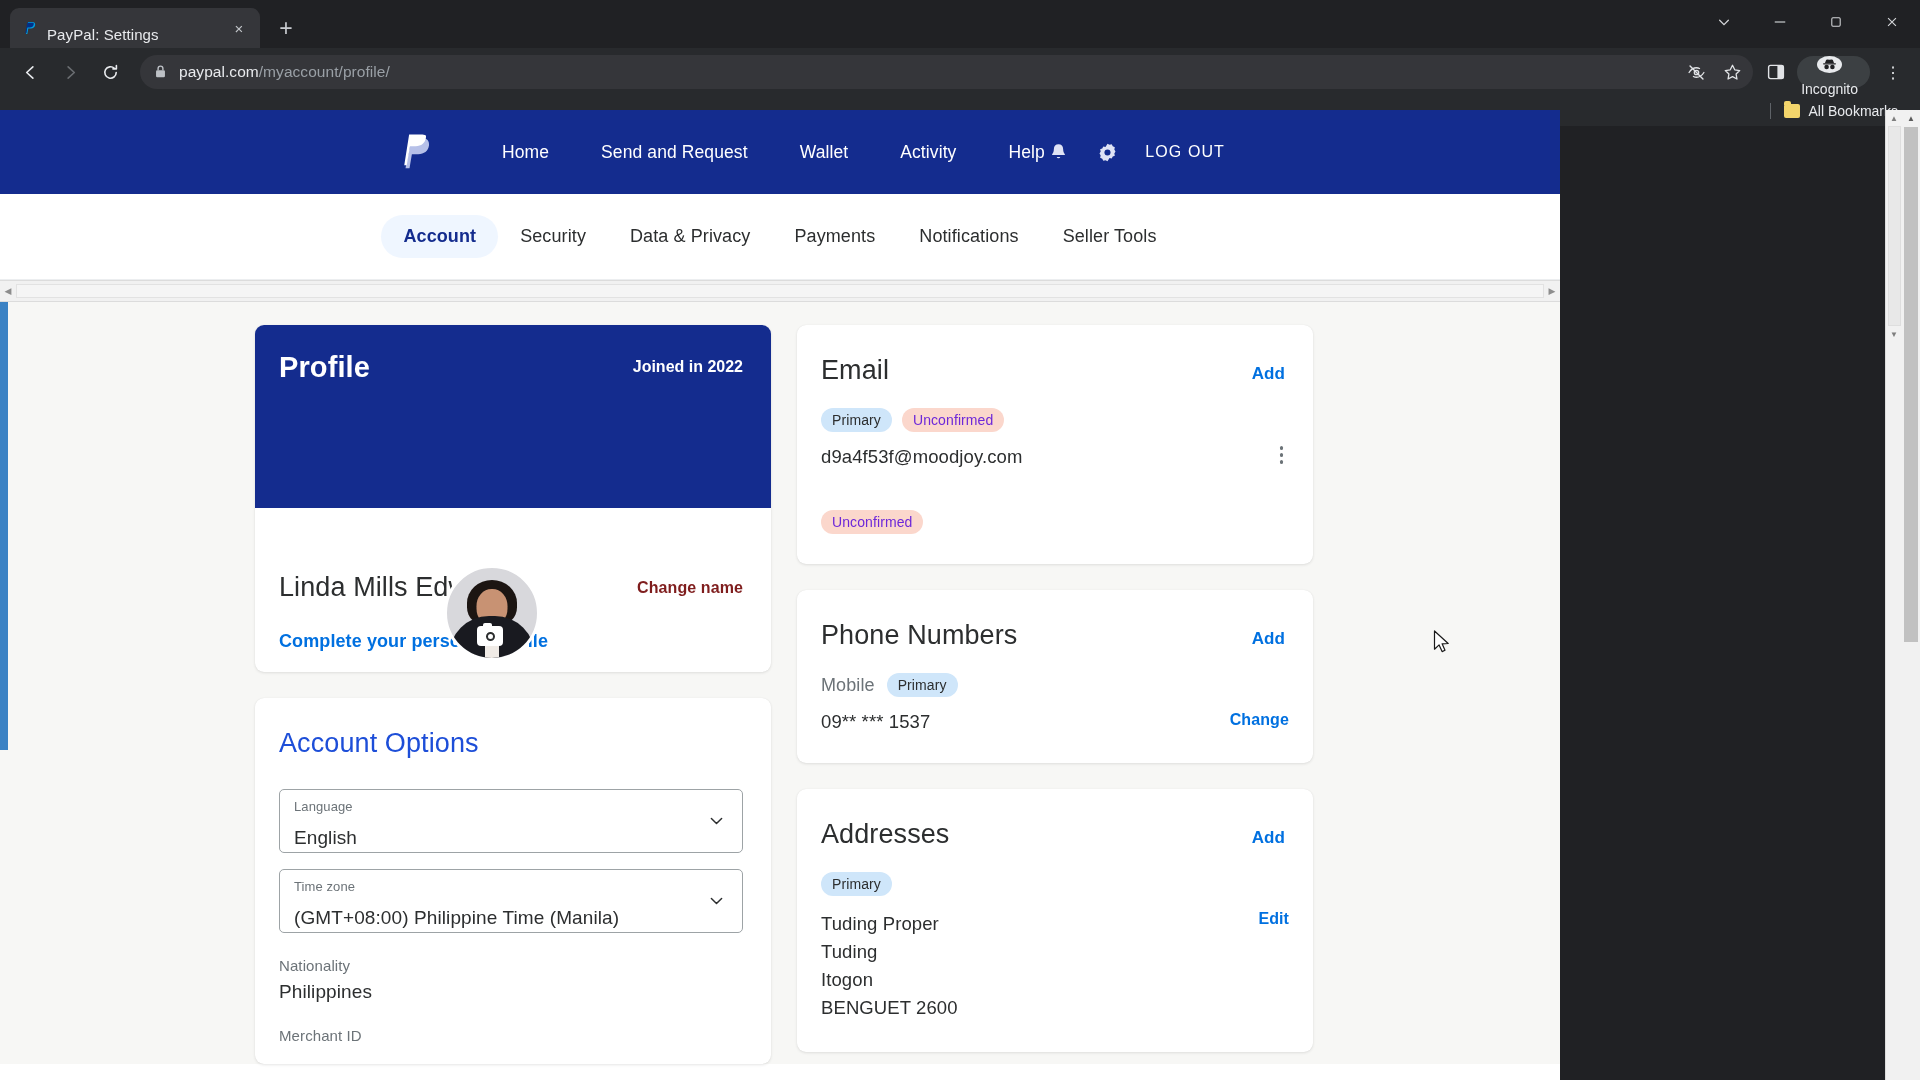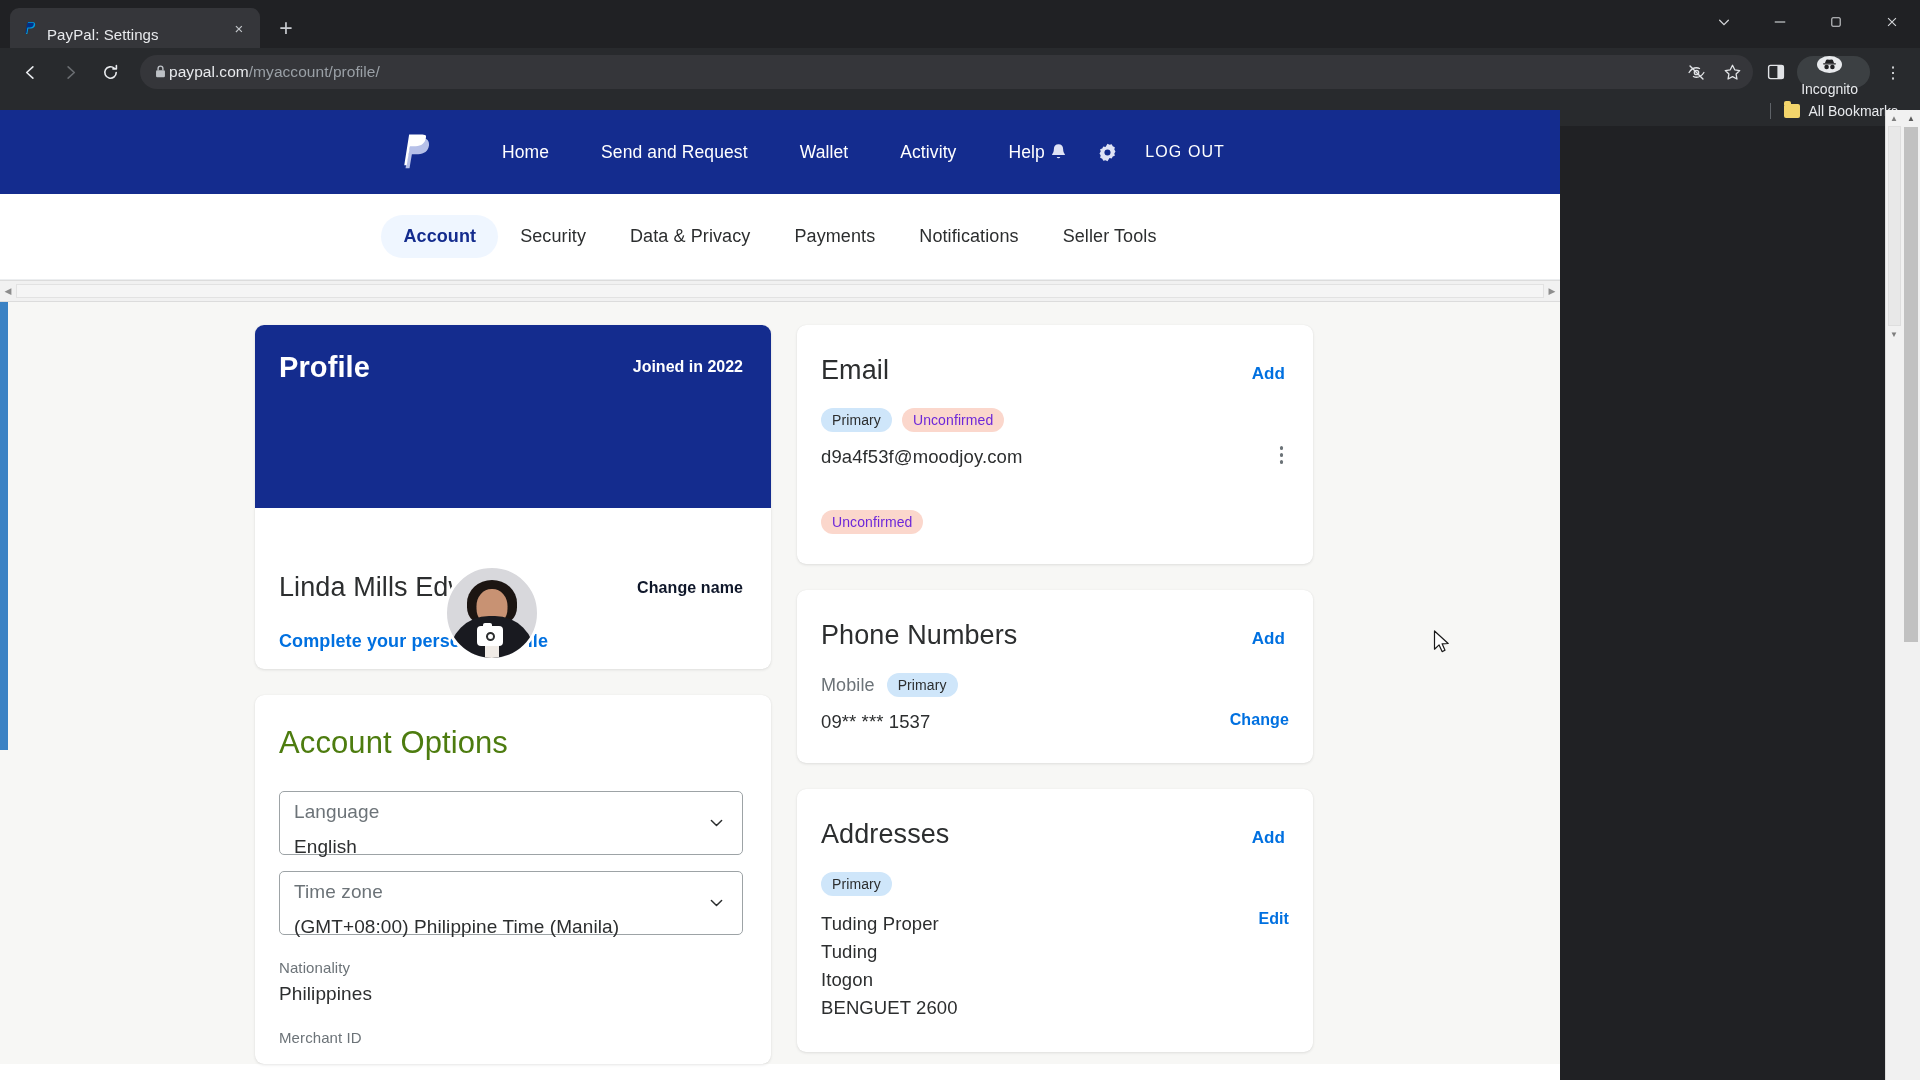--- a/index.html
+++ b/index.html
@@ -56,21 +56,21 @@
     padding:0 12px; gap:4px;
   }
   .nav-btn {
     width:36px; height:36px; border-radius:50%;
     display:flex; align-items:center; justify-content:center;
     color:#e8eaed; flex:none;
   }
   .nav-btn.disabled { color:#6a6d71; }
   .omnibox {
     flex:1; height:34px; background:#35363a; border-radius:18px;
-    display:flex; align-items:center; padding:0 14px; gap:1px;
+    display:flex; align-items:center; padding:0 14px; gap:11px;
     margin:0 8px; position:relative;
   }
   .lock-ico { width:14px; height:16px; flex:none; }
   .url { font-size:15.5px; color:#9aa0a6; letter-spacing:.05px; white-space:nowrap; }
   .url b { color:#e8eaed; font-weight:400; }
   .omni-right {
     position:absolute; right:10px; display:flex; align-items:center; gap:14px;
   }
   .tb-icon { width:22px; height:22px; display:flex; align-items:center; justify-content:center; color:#e1e3e6; }
   .profile-chip {
@@ -172,31 +172,31 @@
   .cam-badge {
     position:absolute; left:30px; bottom:12px; width:26px; height:20px;
     background:#fff; border-radius:4px; z-index:9;
     display:flex; align-items:center; justify-content:center;
   }
   .cam-badge:before{ content:""; position:absolute; top:-3px; left:6px; width:9px; height:4px; background:#fff; border-radius:2px 2px 0 0;}
   .cam-badge .lens { width:9px; height:9px; border-radius:50%; border:2.2px solid #2c2e2f; }
   .profile-body { padding:64px 28px 30px 24px; }
   .profile-name-row { display:flex; align-items:center; justify-content:space-between; }
   .profile-name { font-size:27px; color:#2c2e2f; letter-spacing:.1px; }
-  .link-blue { color:#0f172a; font-size:16px; font-weight:bold; cursor:pointer; letter-spacing:.1px;}
+  .link-blue { color:#7f1d1d; font-size:16px; font-weight:bold; cursor:pointer; letter-spacing:.1px;}
   .complete-link { color:#0070e0; font-size:18px; font-weight:bold; margin-top:28px; display:block; letter-spacing:.1px;}
 
   
   .ao-body { padding:30px 28px 24px 24px; }
-  .ao-title { font-size:31px; color:#4d7c0f; margin-bottom:30px; letter-spacing:.1px; }
+  .ao-title { font-size:27px; color:#1d4ed8; margin-bottom:30px; letter-spacing:.1px; }
   .field {
     border:1px solid #9da3a6; border-radius:5px; height:64px;
     padding:9px 16px 0 14px; position:relative; margin-bottom:16px;
   }
-  .field-label { font-size:19px; color:#6c7378; letter-spacing:.1px;}
+  .field-label { font-size:13px; color:#6c7378; letter-spacing:.1px;}
   .field-value { font-size:19px; color:#2c2e2f; margin-top:13px; letter-spacing:.1px;}
   .chev {
     position:absolute; right:17px; top:50%; transform:translateY(-50%);
     width:17px; height:17px;
   }
   .ro-label { font-size:15px; color:#6c7378; margin-top:24px; letter-spacing:.1px;}
   .ro-value { font-size:19px; color:#2c2e2f; margin-top:7px; letter-spacing:.1px;}
 
   
   .rc-head {

